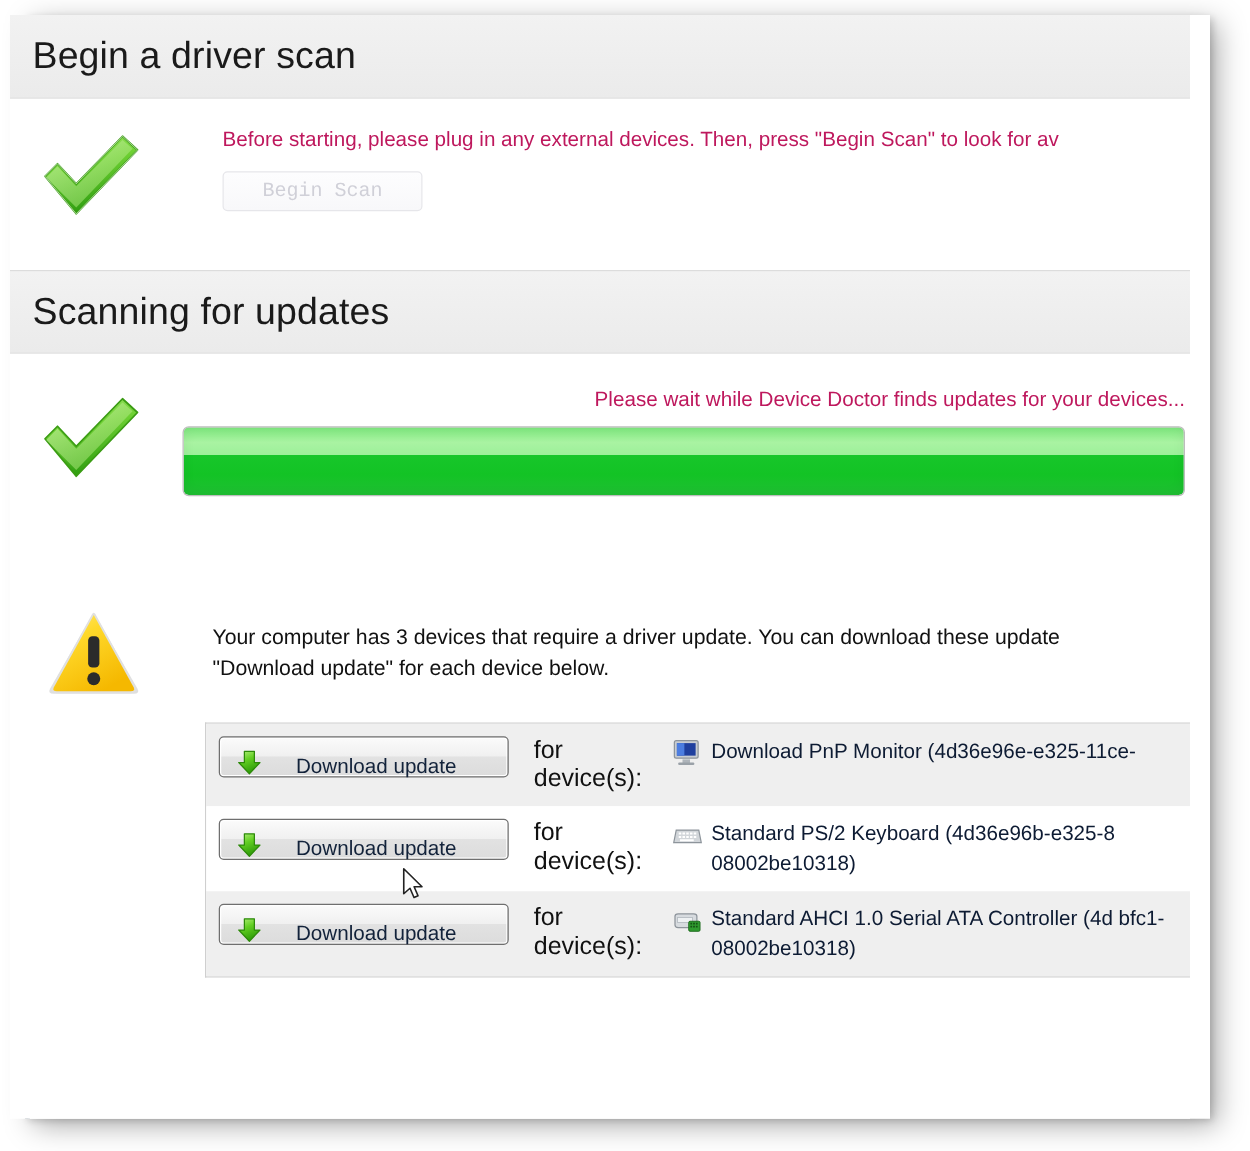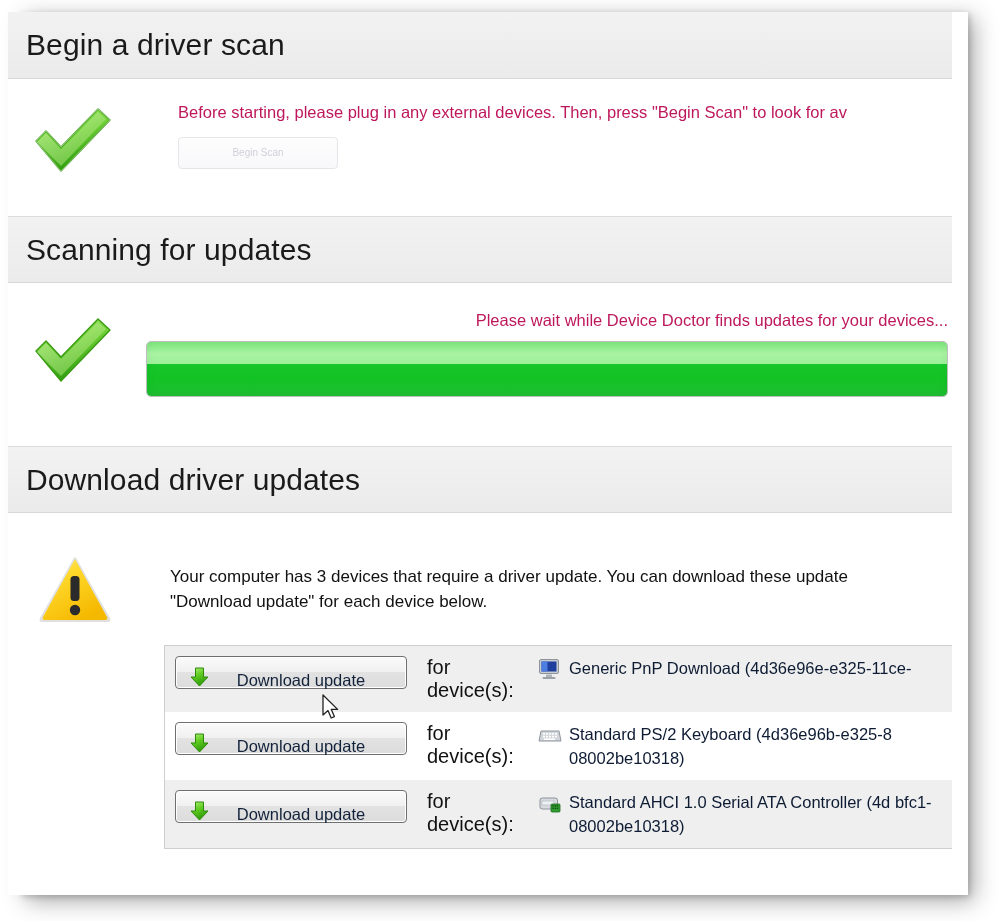--- a/index.html
+++ b/index.html
@@ -92,25 +92,26 @@
   }
 
   .begin-scan-button {
     margin-top: 14px;
     width: 160px;
     height: 32px;
     border: 1px solid #e6e6ea;
     border-radius: 4px;
     background: linear-gradient(to bottom, #fdfdfe 0%, #f8f8fa 100%);
     color: #d0d0d8;
-    font-size: 10px;
+    font-size: 16px;
     display: flex;
     align-items: center;
     justify-content: center;
     box-sizing: border-box;
+    font-family: Liberation Mono, monospace;
   }
 
   
   .progress-outer {
     margin-top: 10px;
     height: 56px;
     width: 802px;
     border-radius: 5px;
     background: #e9e9e9;
     border: 1px solid #bdbdbd;
@@ -288,23 +289,20 @@
 
       <div style="margin-left:28px; margin-top:6px;text-align:right;">
         <div class="faded-text">Please wait while Device Doctor finds updates for your devices...</div>
 
         <div class="progress-outer">
           <div class="progress-fill" style="width:100%;"></div>
         </div>
       </div>
     </div>
 
-    <div class="section-header">
-      <div class="section-title">Download driver updates</div>
-    </div>
 
     <div class="section-body" style="padding-top:22px;">
 
       <div style="display:flex; align-items:center;margin-top:12px;">
         <div class="warn-icon" style="margin-left:28px; margin-top:3px;">
           <svg viewBox="0 0 78 78" width="78" height="78">
             <defs>
               <linearGradient id="warnG" x1="0" y1="0" x2="0.6" y2="1">
                 <stop offset="0%" stop-color="#ffe97a"></stop>
                 <stop offset="35%" stop-color="#ffd92b"></stop>
@@ -347,21 +345,21 @@
           <div class="device-name-cell">
             <span class="device-icon">
               <svg viewBox="0 0 24 22" width="24" height="22">
                 <rect x="1.5" y="1.5" width="19" height="14" rx="1.5" fill="#c8cdd2" stroke="#8d949b" stroke-width="1"></rect>
                 <rect x="3.5" y="3.5" width="15" height="10" fill="#1f3f9e"></rect>
                 <rect x="3.5" y="3.5" width="6" height="10" fill="#4c7de0"></rect>
                 <rect x="8" y="16.5" width="6" height="3" fill="#aeb4ba"></rect>
                 <rect x="4.5" y="19" width="13" height="2" rx="1" fill="#9aa1a8"></rect>
               </svg>
             </span>
-            <span class="device-name">Generic PnP Download (4d36e96e-e325-11ce-</span>
+            <span class="device-name">Download PnP Monitor (4d36e96e-e325-11ce-</span>
           </div>
         </div>
 
         <div class="device-row plain">
           <div class="dl-button">
             <span class="dl-arrow">
               <svg viewBox="0 0 21 22" width="21" height="22">
                 <path d="M6.5 2 L14.5 2 L14.5 11 L19 11 L10.5 20 L2 11 L6.5 11 Z" fill="url(#arrG)" stroke="#2d8a0a" stroke-width="1" stroke-linejoin="round"></path>
               </svg>
             </span>

